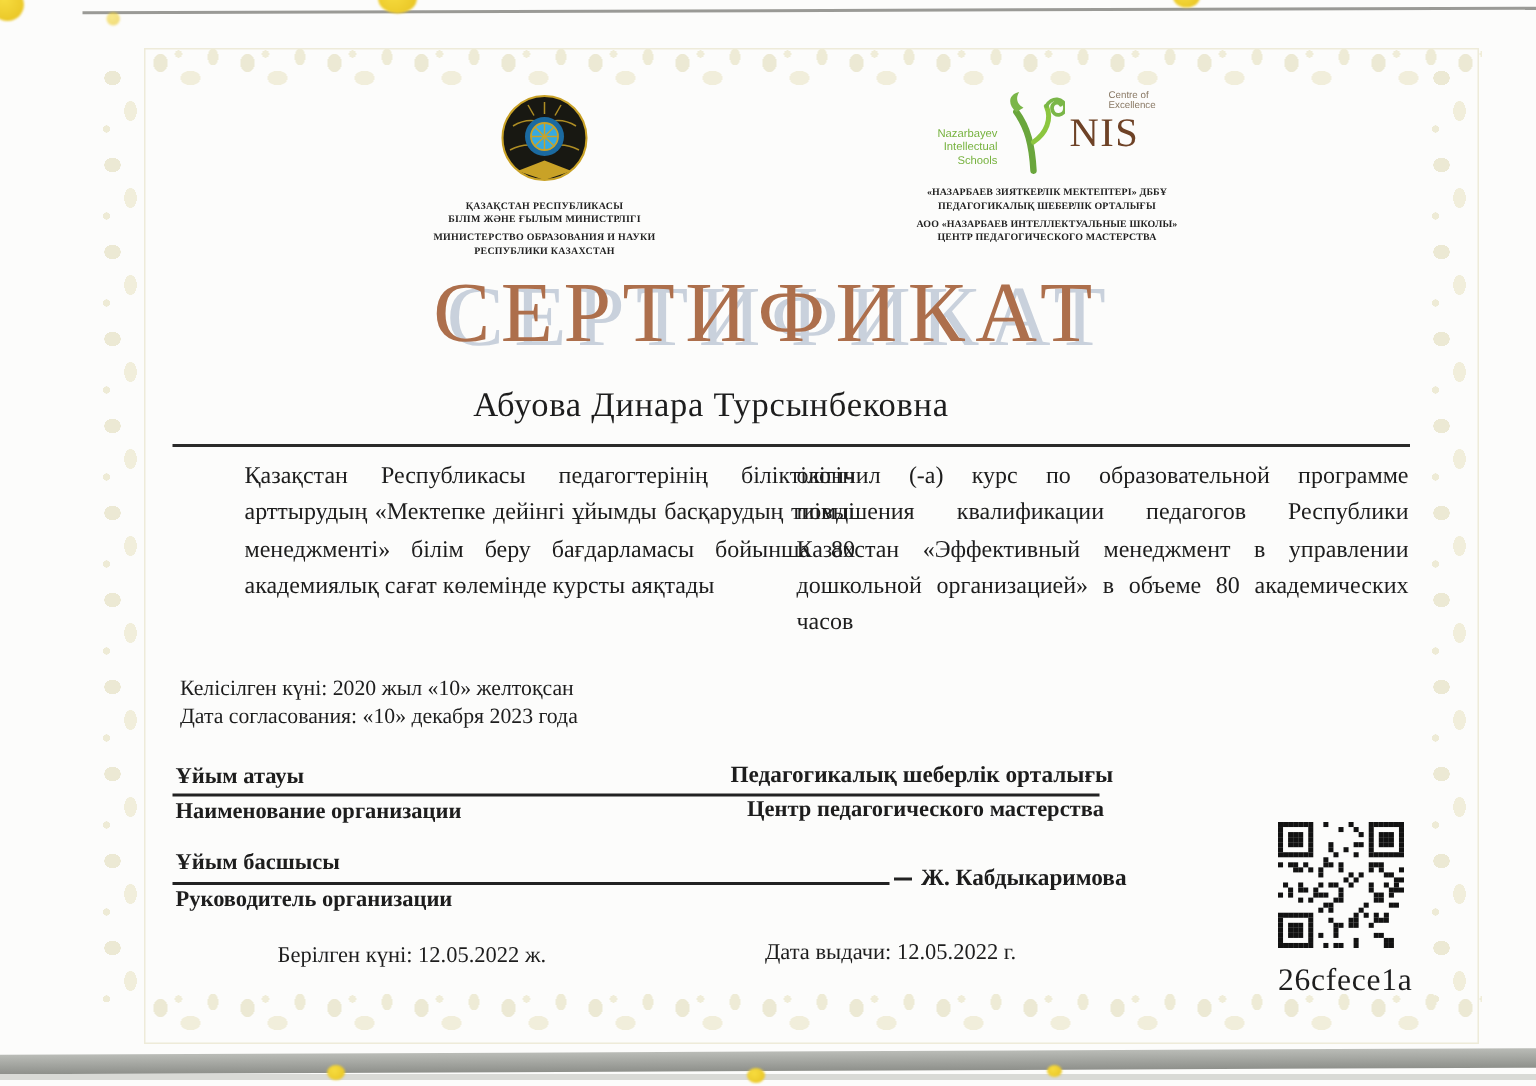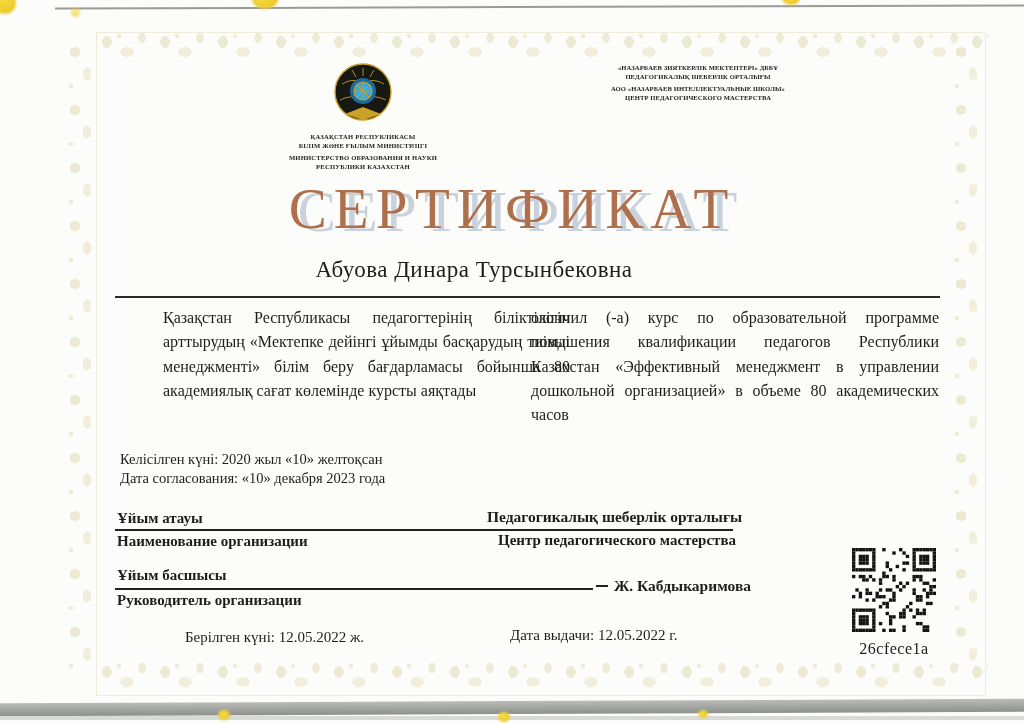--- a/index.html
+++ b/index.html
@@ -90,21 +90,21 @@
   .head-line{left:115px;top:588px;width:478px;border-top:2px solid #222;}
   .head-label-ru{left:117px;top:592px;}
   .signature{left:596px;top:577px;font-size:15.5px;font-weight:bold;display:flex;align-items:center;gap:6px;justify-content:space-between;}
   .sig-dash{display:inline-block;width:12px;border-top:2px solid #222;}
 
   .issue{font-size:15px;}
   .issue-kk{left:185px;top:629px;}
   .issue-ru{left:510px;top:627px;}
 
   .qr-wrap{left:852px;top:548px;width:84px;text-align:center;}
-  .qr-label{margin-top:4px;font-size:16px;letter-spacing:.5px;}
+  .qr-label{margin-top:4px;font-size:21px;letter-spacing:.5px;}
 </style>
 </head>
 <body>
 
 <div>
 
   <div class="abs scan-top-line"></div>
   <div class="abs blob b1"></div>
   <div class="abs blob b2"></div>
   <div class="abs blob b3"></div>
@@ -144,20 +144,35 @@
     <div class="gov-lines">
       <div>ҚАЗАҚСТАН РЕСПУБЛИКАСЫ</div>
       <div>БІЛІМ ЖӘНЕ ҒЫЛЫМ МИНИСТРЛІГІ</div>
       <span class="gap"></span>
       <div>МИНИСТЕРСТВО ОБРАЗОВАНИЯ И НАУКИ</div>
       <div>РЕСПУБЛИКИ КАЗАХСТАН</div>
     </div>
   </div>
 
   <div class="abs nis-block">
+    <div class="nis-logo-row">
+      <div class="nis-left">Nazarbayev Intellectual Schools</div>
+      <span>
+        <svg width="42" height="56" viewBox="0 0 44 58">
+          <path d="M22,56 C21,38 18,26 10,15" stroke="#6aa63c" stroke-width="4.5" fill="none" stroke-linecap="round"></path>
+          <path d="M10,15 C4,10 4,3 12,1 C9,6 11,10 15,12 Z" fill="#7ab648"></path>
+          <path d="M22,36 C31,30 35,20 31,11" stroke="#8cc63f" stroke-width="3.5" fill="none" stroke-linecap="round"></path>
+          <path d="M31,11 c3,-7 13,-6 13,1 c0,6 -8,7 -9,1 c-0.6,-4 4,-6 6,-3" stroke="#7ab648" stroke-width="2.6" fill="none" stroke-linecap="round"></path>
+        </svg>
+      </span>
+      <div class="nis-right">
+        <div class="nis-top">Centre of Excellence</div>
+        <div class="nis-main">NIS</div>
+      </div>
+    </div>
     <div class="nis-lines">
       <div>«НАЗАРБАЕВ ЗИЯТКЕРЛІК МЕКТЕПТЕРІ» ДББҰ</div>
       <div>ПЕДАГОГИКАЛЫҚ ШЕБЕРЛІК ОРТАЛЫҒЫ</div>
       <span class="gap"></span>
       <div>АОО «НАЗАРБАЕВ ИНТЕЛЛЕКТУАЛЬНЫЕ ШКОЛЫ»</div>
       <div>ЦЕНТР ПЕДАГОГИЧЕСКОГО МАСТЕРСТВА</div>
     </div>
   </div>
 
   <div class="abs title">СЕРТИФИКАТ</div>

